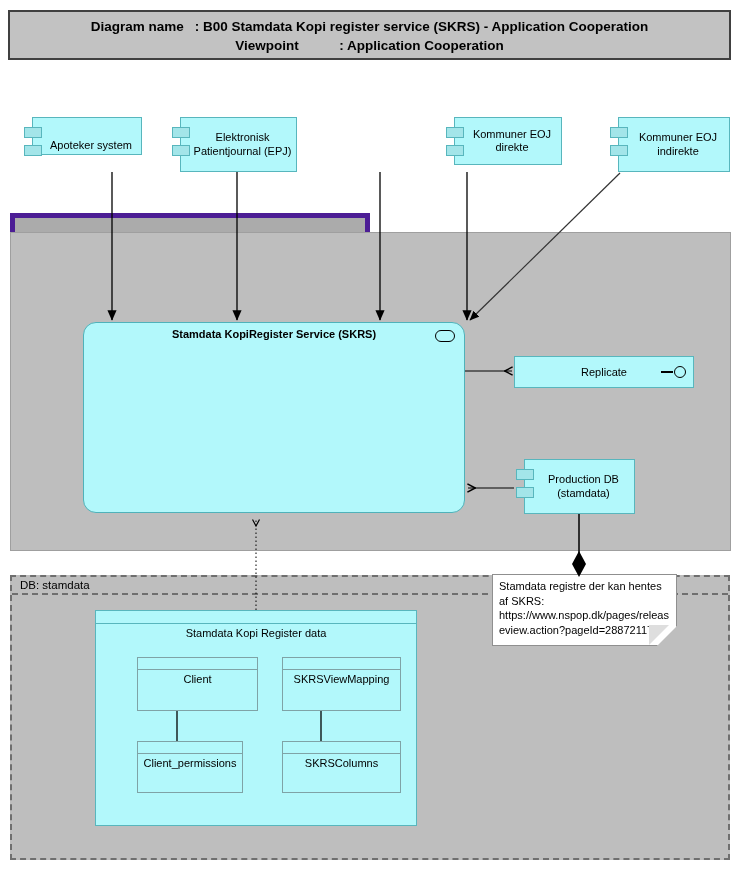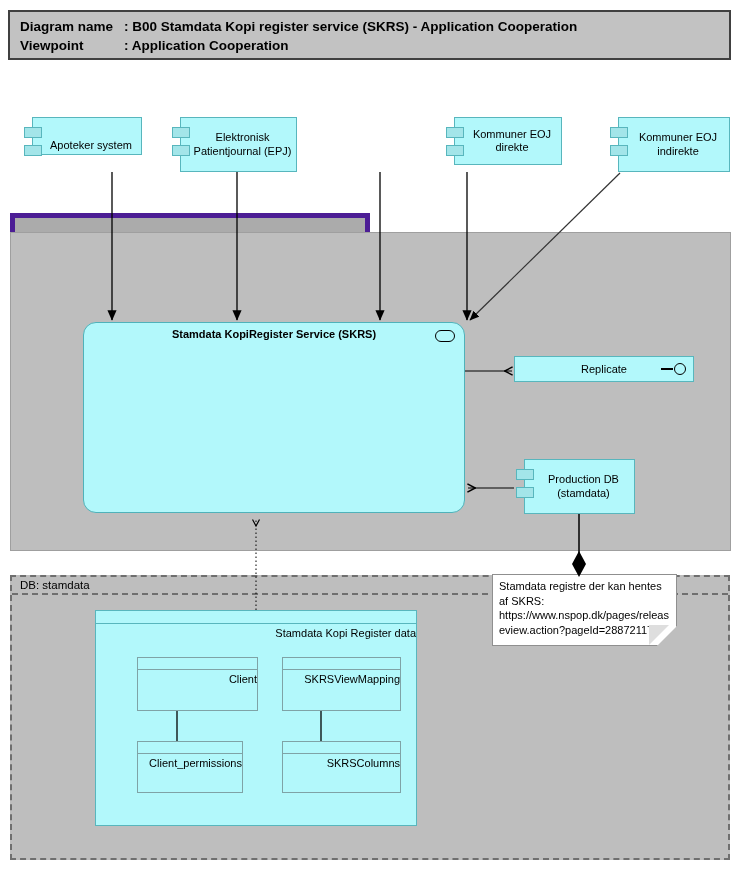--- a/index.html
+++ b/index.html
@@ -7,21 +7,21 @@
     position:relative; width:741px; height:870px; background:#ffffff;
     font-family:"Liberation Sans", sans-serif; color:#000; overflow:hidden;
   }
 
   
   .hdr {
     position:absolute; left:8px; top:10px; width:723px; height:50px;
     background:#c2c2c2; border:2px solid #404040; box-sizing:border-box;
     padding:5px 10px; font-weight:bold; font-size:13.5px; line-height:19px;
   }
-  .hdr-row { display:flex; }
+  .hdr-row { display:flex;justify-content:center; }
   .hdr-label { width:104px; flex:0 0 auto; }
 
   
   .grp-tab {
     position:absolute; background:#ababab; border:5px solid #4c1d95;
     box-sizing:border-box; font-size:11.5px; padding:14px 8px;
   }
   .grp-body {
     position:absolute; background:#bebebe; border:1px solid #9f9f9f;
     box-sizing:border-box;
@@ -57,37 +57,37 @@
   .skrs-title {
     position:absolute; top:5px; left:0; right:0; text-align:center; font-size:11px;
   }
   .svc-oval {
     position:absolute; top:7px; right:9px; width:20px; height:12px;
     border:1.8px solid #000; border-radius:7px; box-sizing:border-box;
   }
 
   
   .replicate {
-    position:absolute; left:514px; top:356px; width:180px; height:26px;
+    position:absolute; left:514px; top:356px; width:180px; height:32px;
     background:#b2f8fb; border:1px solid #58b6bd; box-sizing:border-box;
     display:flex; align-items:center; justify-content:center; font-size:11px;
   }
   .lollipop { position:absolute; right:7px; top:50%; margin-top:-6px; width:25px; height:12px; }
   .lollipop .stem { position:absolute; left:0; top:5px; width:12px; height:1.6px; background:#000; }
   .lollipop .ball {
     position:absolute; right:0; top:0; width:12px; height:12px;
     border:1.6px solid #000; border-radius:50%; box-sizing:border-box;
   }
 
   
   .dobj {
     position:absolute; background:#b2f8fb; box-sizing:border-box; font-size:11px;
   }
   .dobj .dband { border-bottom:1px solid inherit; }
-  .dobj .dlabel { text-align:right; padding-top:3px; }
+  .dobj .dlabel { text-align:center; padding-top:3px; }
   .dobj-big { border:1px solid #58b6bd; }
   .dobj-big .dband { height:12px; border-bottom:1px solid #58b6bd; }
   .dobj-sm { border:1px solid #7fa3a6;margin-left:20px; }
   .dobj-sm .dband { height:11px; border-bottom:1px solid #7fa3a6; }
 
   
   .note {
     position:absolute; left:492px; top:574px; width:185px; height:72px;
     background:#fff; border:1px solid #8f8f8f; box-sizing:border-box;
     clip-path:polygon(0 0, 100% 0, 100% calc(100% - 20px), calc(100% - 20px) 100%, 0 100%);

